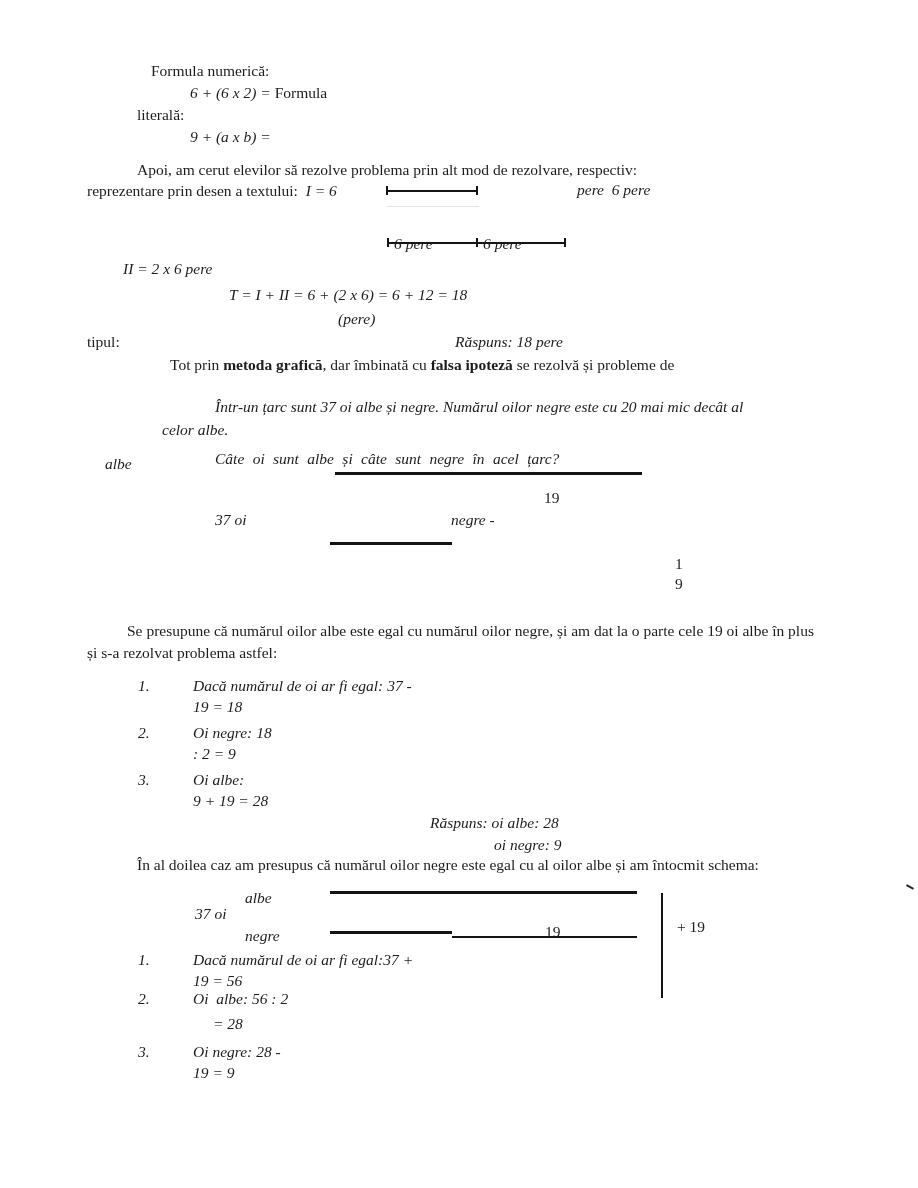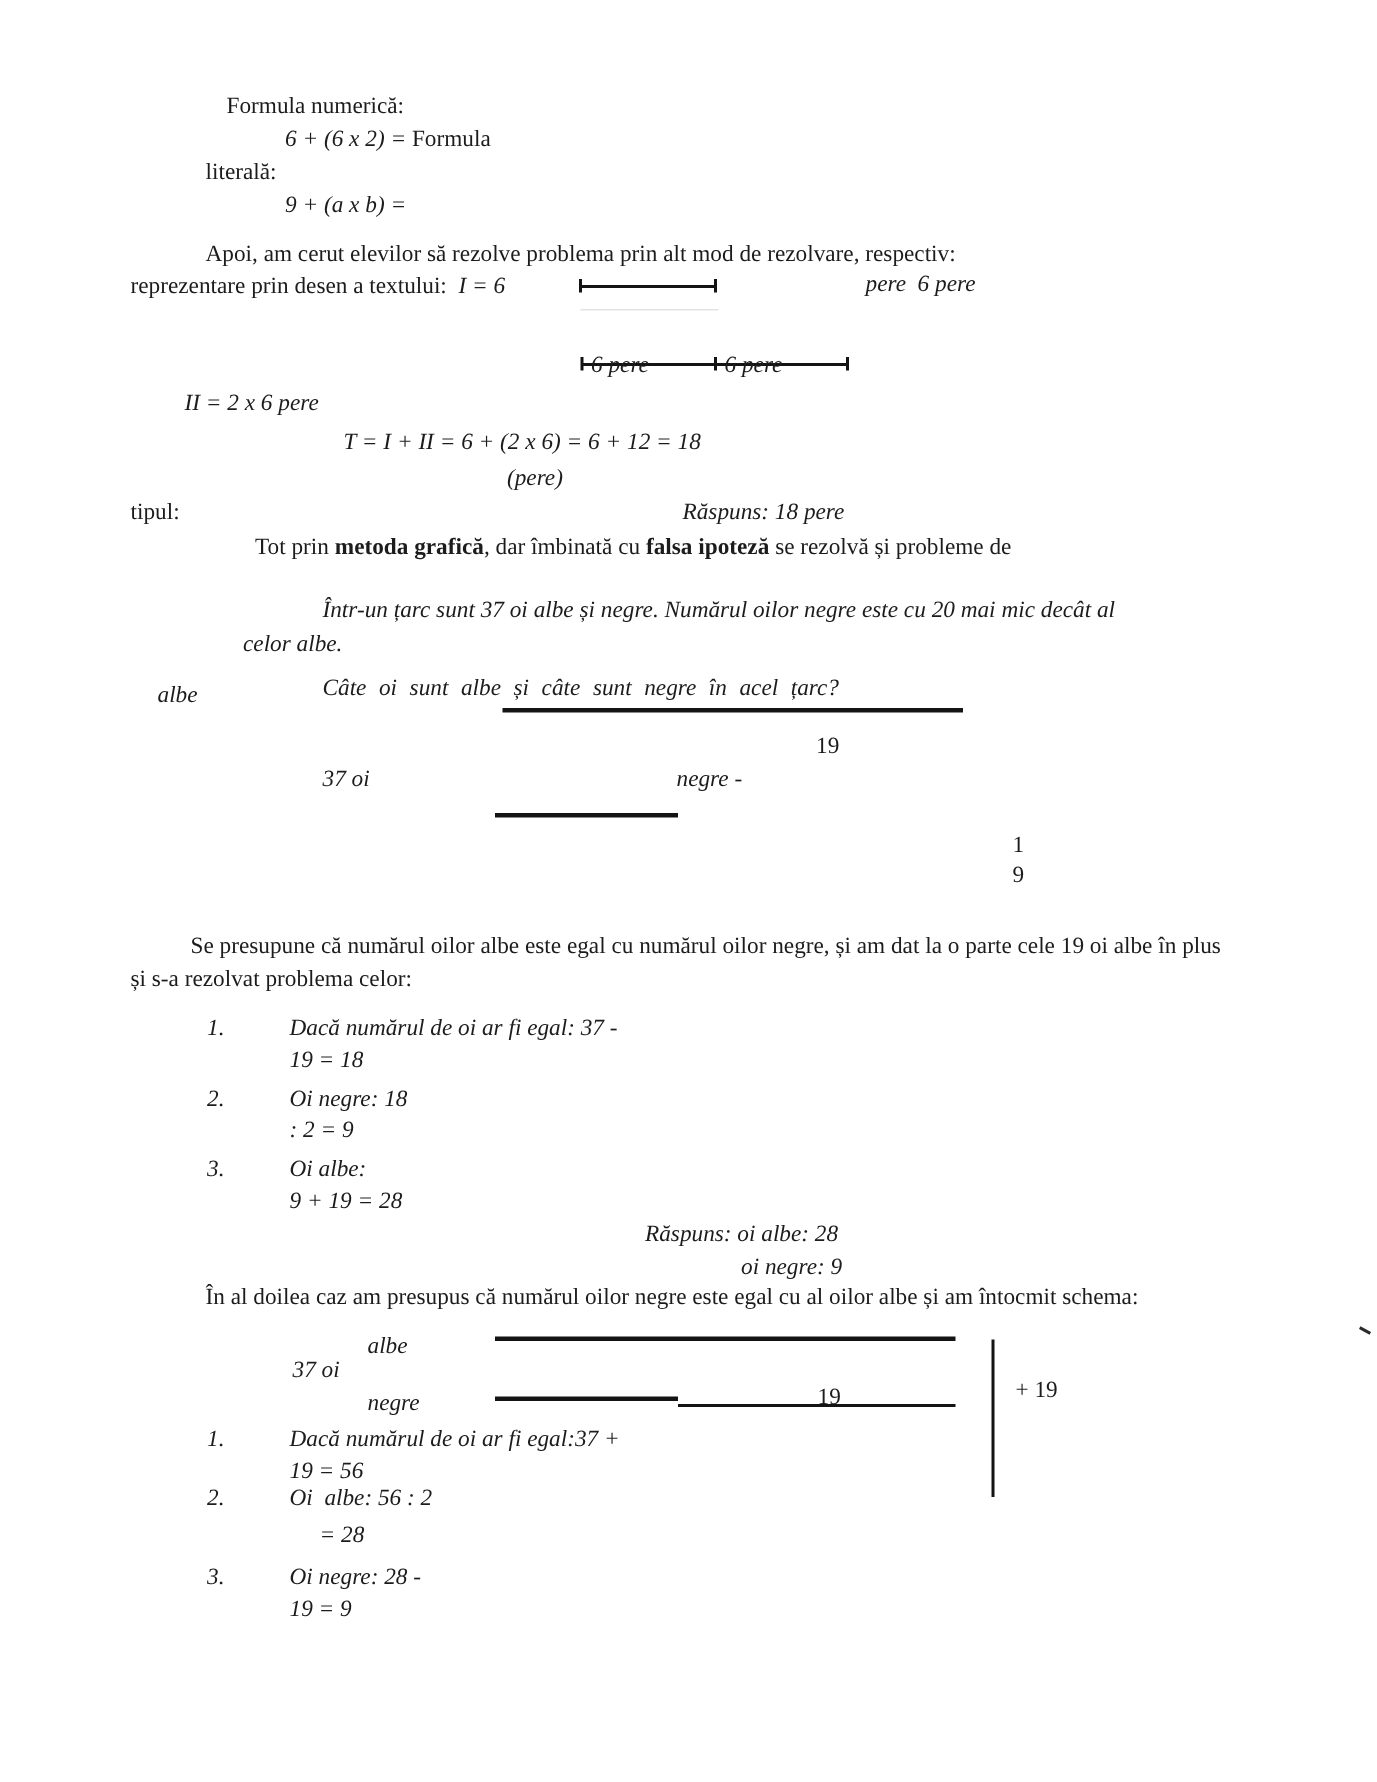--- a/index.html
+++ b/index.html
@@ -64,21 +64,21 @@
   <div class="abs i" style="left:105px;top:455px;">albe</div>
   <div class="hl" style="left:335px;top:472px;width:307px;height:3px;"></div>
   <div class="abs" style="left:544px;top:489px;">19</div>
   <div class="abs i" style="left:215px;top:511px;">37 oi</div>
   <div class="abs i" style="left:451px;top:511px;">negre -</div>
   <div class="hl" style="left:330px;top:542px;width:122px;height:3px;"></div>
   <div class="abs" style="left:675px;top:555px;">1</div>
   <div class="abs" style="left:675px;top:575px;">9</div>
 
   <div class="abs" style="left:87px;top:622px;margin-left:40px;">Se presupune că numărul oilor albe este egal cu numărul oilor negre, și am dat la o parte cele 19 oi albe în plus</div>
-  <div class="abs" style="left:87px;top:644px;">și s-a rezolvat problema celor:</div>
+  <div class="abs" style="left:87px;top:644px;">și s-a rezolvat problema astfel:</div>
 
   <div class="num" style="left:138px;top:677px;">1.</div>
   <div class="abs i" style="left:193px;top:677px;">Dacă numărul de oi ar fi egal: 37 -</div>
   <div class="abs i" style="left:193px;top:698px;">19 = 18</div>
   <div class="num" style="left:138px;top:724px;">2.</div>
   <div class="abs i" style="left:193px;top:724px;">Oi negre: 18</div>
   <div class="abs i" style="left:193px;top:745px;text-align:center;">: 2 = 9</div>
   <div class="num" style="left:138px;top:771px;">3.</div>
   <div class="abs i" style="left:193px;top:771px;">Oi albe:</div>
   <div class="abs i" style="left:193px;top:792px;">9 + 19 = 28</div>

